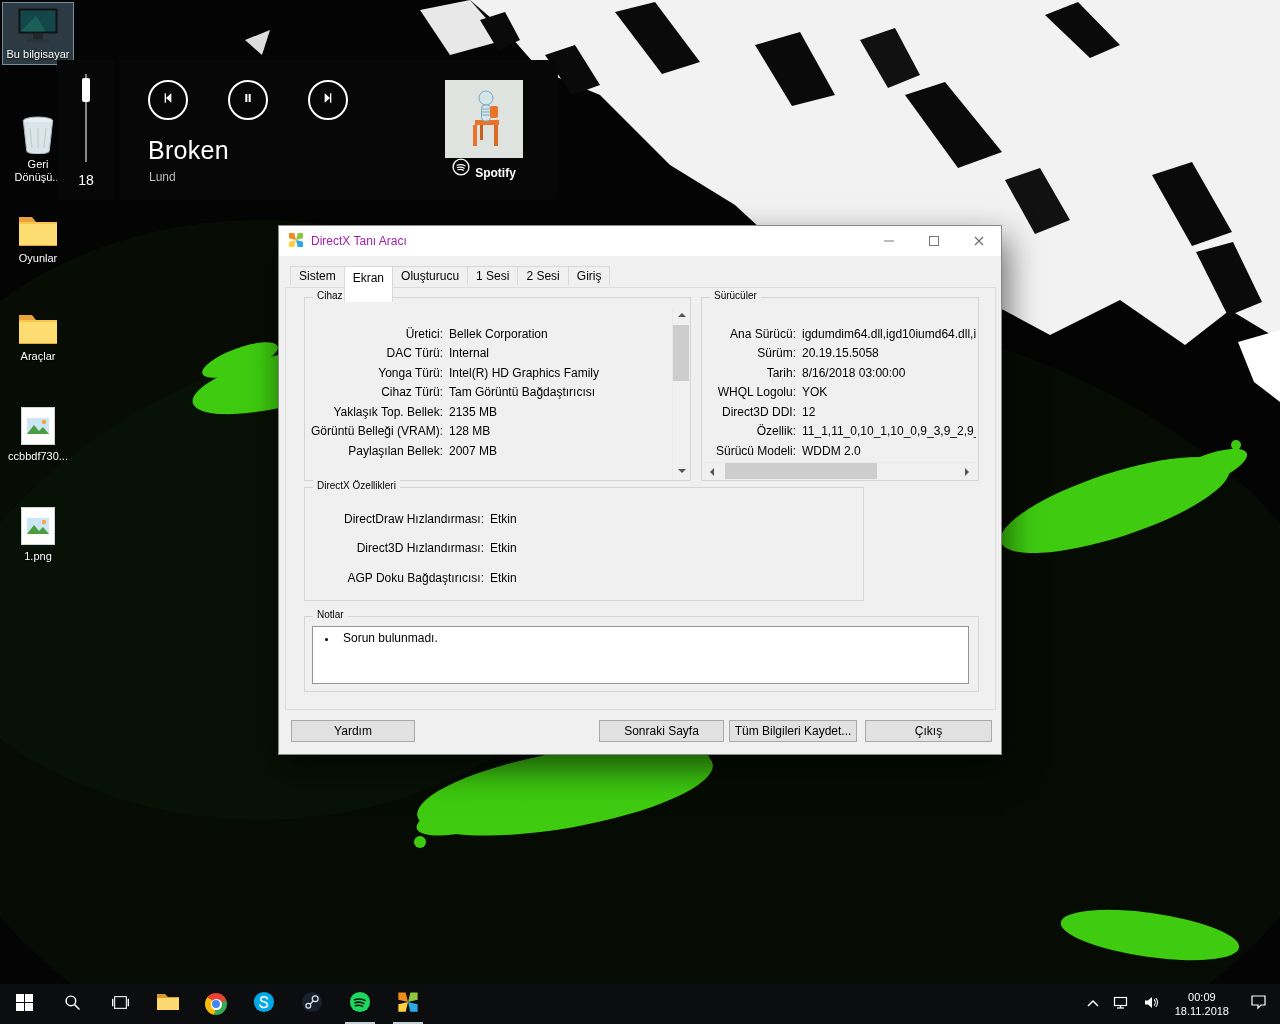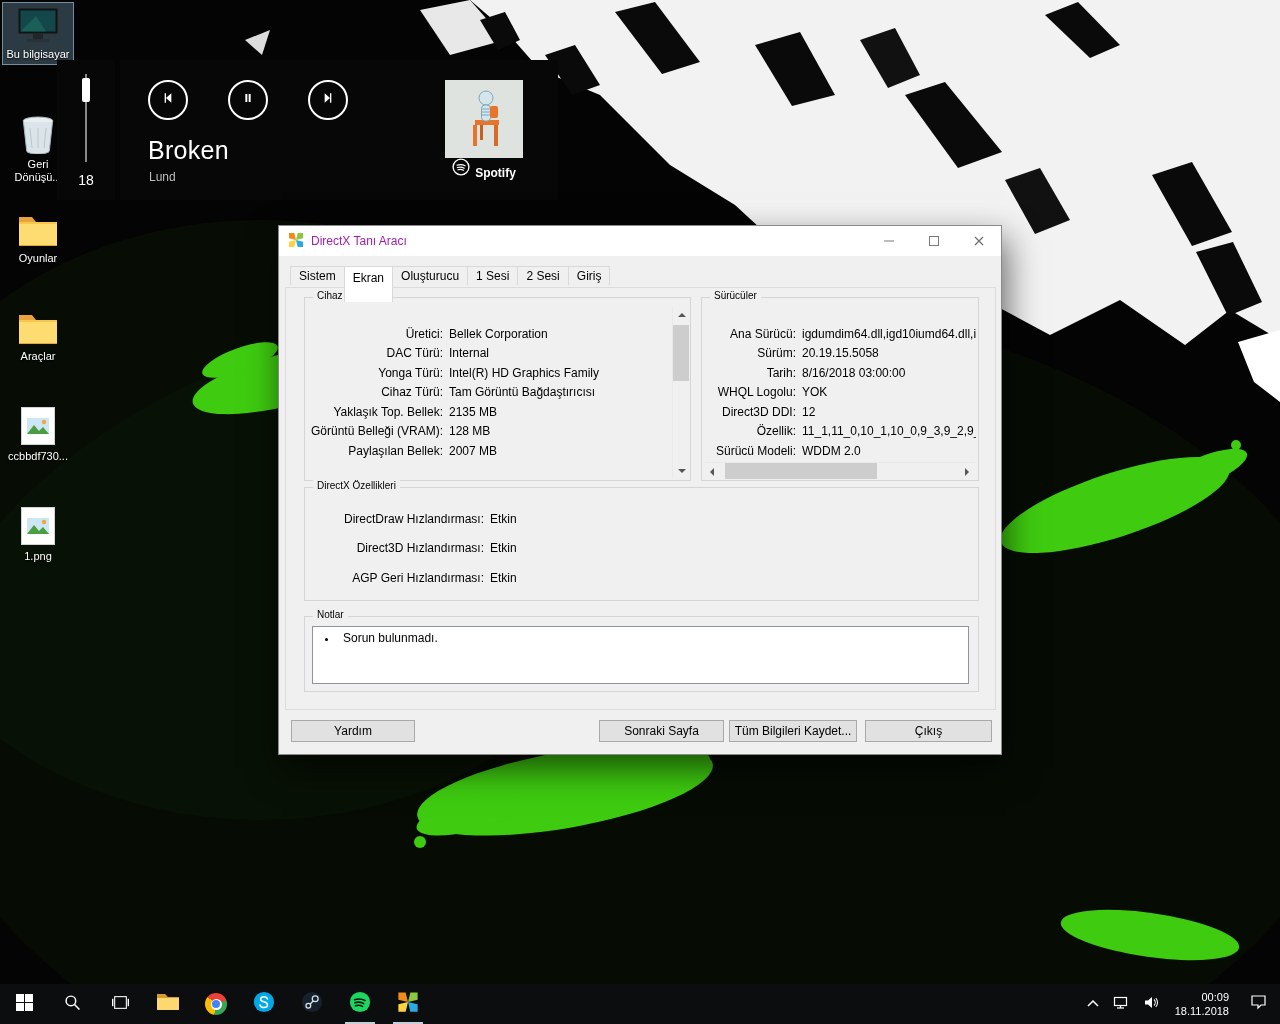--- a/index.html
+++ b/index.html
@@ -66,21 +66,21 @@
   .note-bullet{width:3px;height:3px;border-radius:50%;background:#000;margin:7px 15px 0 12px;flex:none}
   
   .dlg-btn{position:absolute;height:22px;background:#e1e1e1;border:1px solid #a9a9a9;font-size:12px;font-family:inherit;color:#000}
 
   
   .taskbar{position:absolute;left:0;bottom:0;width:1280px;height:40px;background:#0c0d0f;display:flex;align-items:stretch;z-index:20}
   .tb-btn{width:48px;height:40px;display:flex;align-items:center;justify-content:center;position:relative}
   .tb-btn.running::after{content:"";position:absolute;left:9px;right:9px;bottom:0;height:2px;background:#c3ced5}
   .tb-right{margin-left:auto;display:flex;align-items:center;height:40px;padding-right:2px}
   .tray-btn{height:40px;display:flex;align-items:center;justify-content:center}
-  .clock{display:flex;flex-direction:column;align-items:flex-end;justify-content:center;color:#fff;font-size:11px;line-height:14px;padding:0 9px}
+  .clock{display:flex;flex-direction:column;align-items:center;justify-content:center;color:#fff;font-size:11px;line-height:14px;padding:0 9px}
   .chrome-icon{width:22px;height:22px;border-radius:50%;background:conic-gradient(from -50deg,#ea4335 0 120deg,#34a853 120deg 240deg,#fbbc05 240deg 360deg);position:relative}
   .chrome-icon::before{content:"";position:absolute;inset:5.5px;background:#fff;border-radius:50%}
   .chrome-icon::after{content:"";position:absolute;inset:7px;background:#4285f4;border-radius:50%}
 </style>
 </head>
 <body>
 
 <div id="screen">
 
   <svg class="wallpaper" width="1280" height="1024" viewBox="0 0 1280 1024">
@@ -330,33 +330,33 @@
             <span class="val">WDDM 2.0</span>
           </div>
       </div>
       <div class="hscroll">
         <div class="sb-arrow sb-left"></div>
         <div class="hthumb"></div>
         <div class="sb-arrow sb-right"></div>
       </div>
     </div>
 
-    <div class="group feat" style="left:25px;top:261px;width:675px;height:114px">
+    <div class="group feat" style="left:25px;top:261px;width:560px;height:114px">
       <span class="group-label">DirectX Özellikleri</span>
       <div class="rows feat" style="left:4px;top:16px;right:6px">
         <div class="frow">
             <span class="lab">DirectDraw Hızlandırması:</span>
             <span class="val">Etkin</span>
           </div>
         <div class="frow">
             <span class="lab">Direct3D Hızlandırması:</span>
             <span class="val">Etkin</span>
           </div>
         <div class="frow">
-            <span class="lab">AGP Geri Hızlandırması:</span>
+            <span class="lab">AGP Doku Bağdaştırıcısı:</span>
             <span class="val">Etkin</span>
           </div>
       </div>
     </div>
 
     <div class="group" style="left:25px;top:390px;width:675px;height:76px">
       <span class="group-label">Notlar</span>
       <div class="notes-box">
         <div class="note-item">
           <span class="note-bullet"></span>

